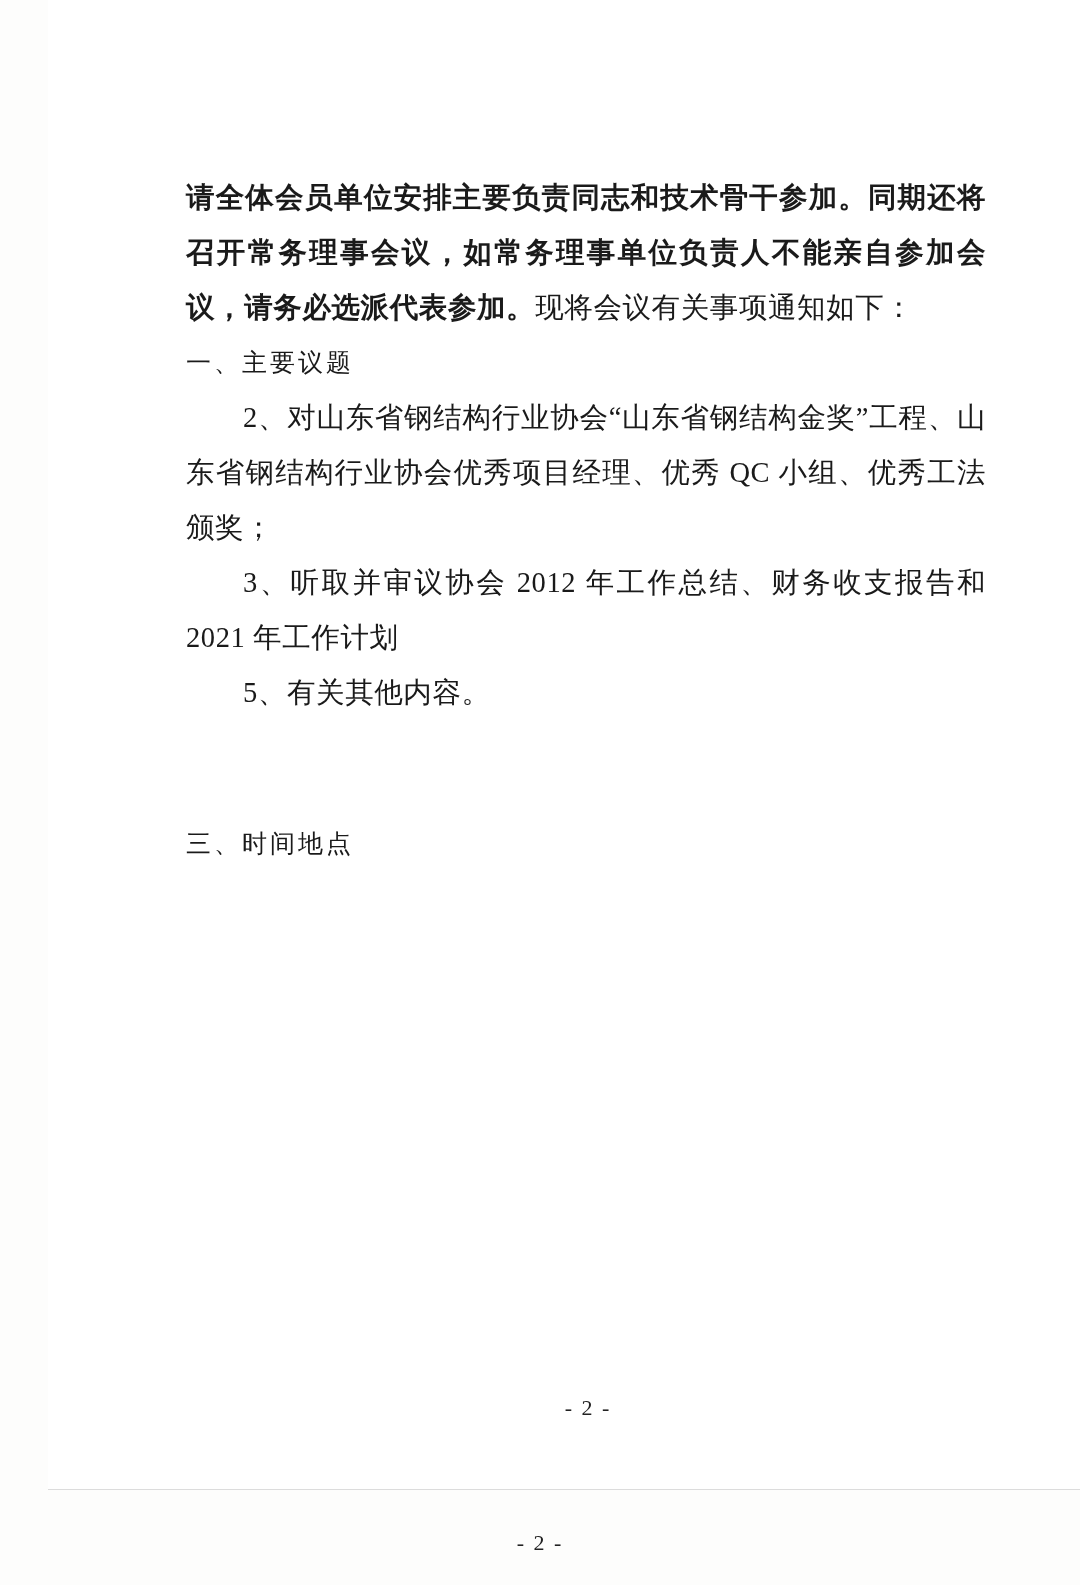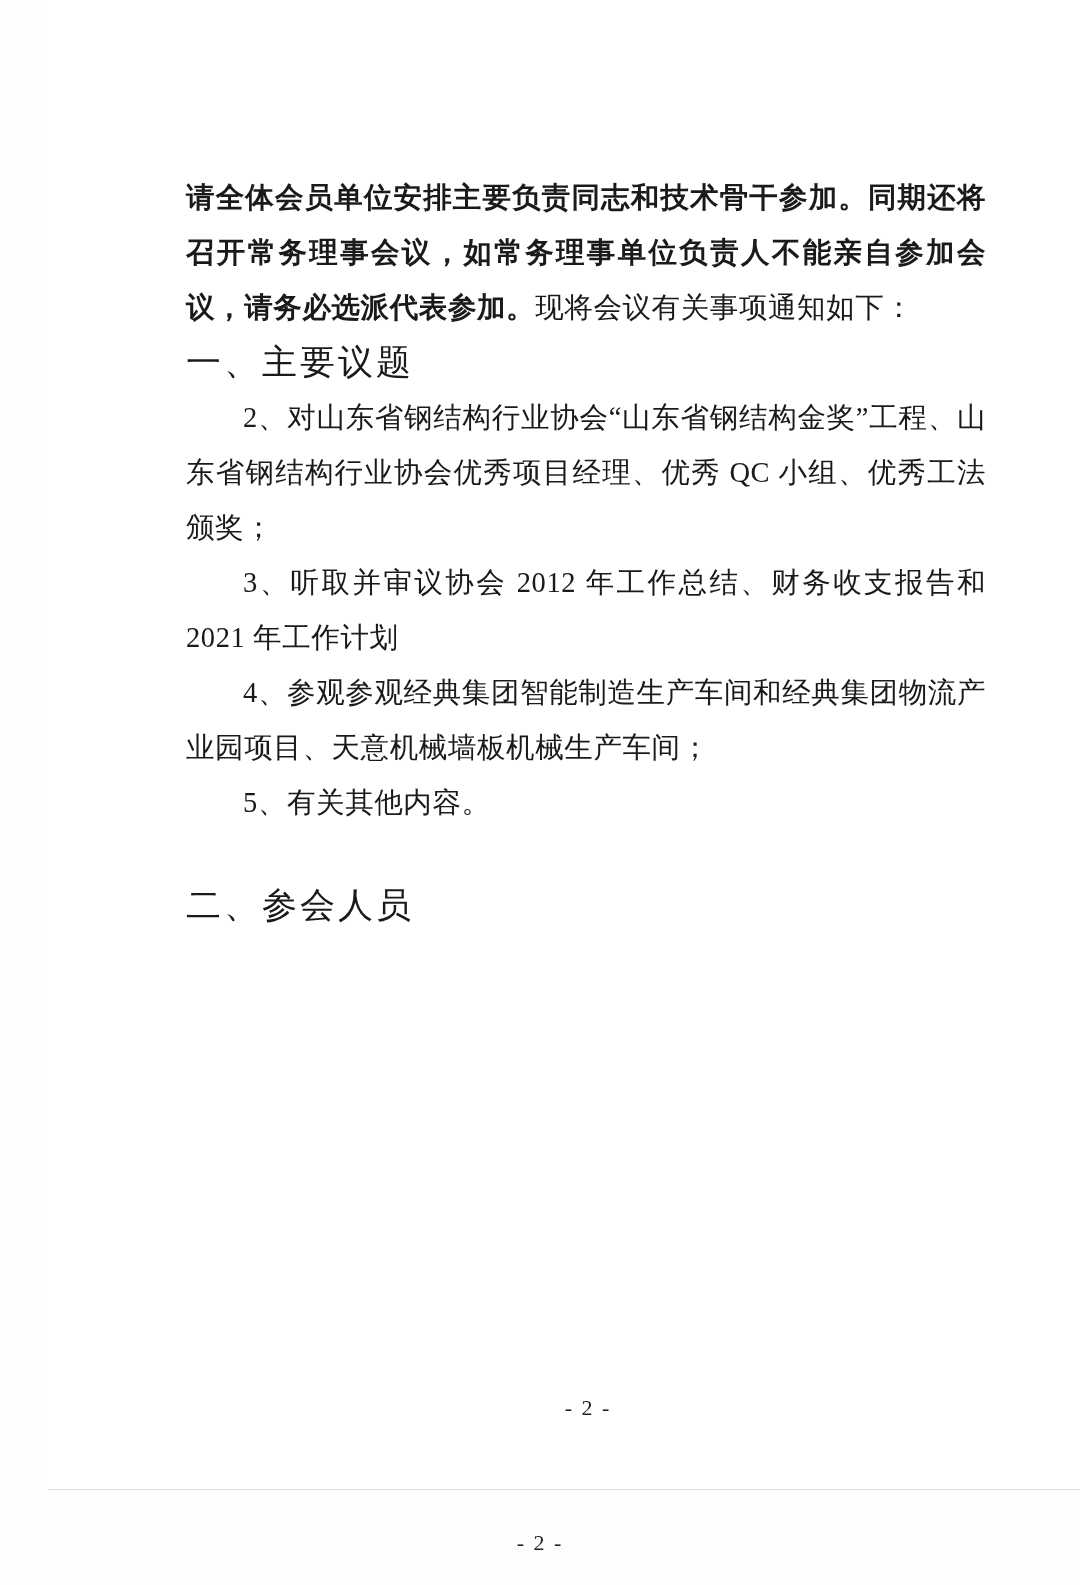--- a/index.html
+++ b/index.html
@@ -48,21 +48,21 @@
     margin: 0;
     white-space: pre-wrap;
   }
   .bold-lead {
     font-weight: bold;
   }
   .indent {
     text-indent: 57px;
   }
   .section-head {
-    font-size: 35px;
+    font-size: 25px;
     line-height: 55px;
     letter-spacing: 3px;
     margin: 0;
   }
   .gap-med { height: 48px; }
   .inner-footer {
     position: absolute;
     left: 0;
     top: 1395px;
     width: 1080px;
@@ -89,29 +89,28 @@
   <div class="page-inner">
 
     <div class="content">
 
       <p class="para"><span class="bold-lead">请全体会员单位安排主要负责同志和技术骨干参加。同期还将召开常务理事会议，如常务理事单位负责人不能亲自参加会议，请务必选派代表参加。</span><span>现将会议有关事项通知如下：</span></p>
 
       <p class="section-head">一、主要议题</p>
 
       <p class="para indent">2、对山东省钢结构行业协会“山东省钢结构金奖”工程、山东省钢结构行业协会优秀项目经理、优秀 QC 小组、优秀工法颁奖；</p>
       <p class="para indent">3、听取并审议协会 2012 年工作总结、财务收支报告和 2021 年工作计划</p>
-      <p class="para indent">4、参观参观经典集团智能制造生产车间和经典集团物流产业园项目、天意机械墙板机械生产车间；</p>
       <p class="para indent">5、有关其他内容。</p>
 
       <div class="gap-med"></div>
 
-      <p class="section-head">二、参会人员</p>
 
       <div class="gap-med"></div>
 
+      <p class="section-head">三、时间地点</p>
 
     </div>
 
     <div class="inner-footer">- 2 -</div>
   </div>
 
   <div class="outer-footer">- 2 -</div>
 </div>
 
 </body></html>

